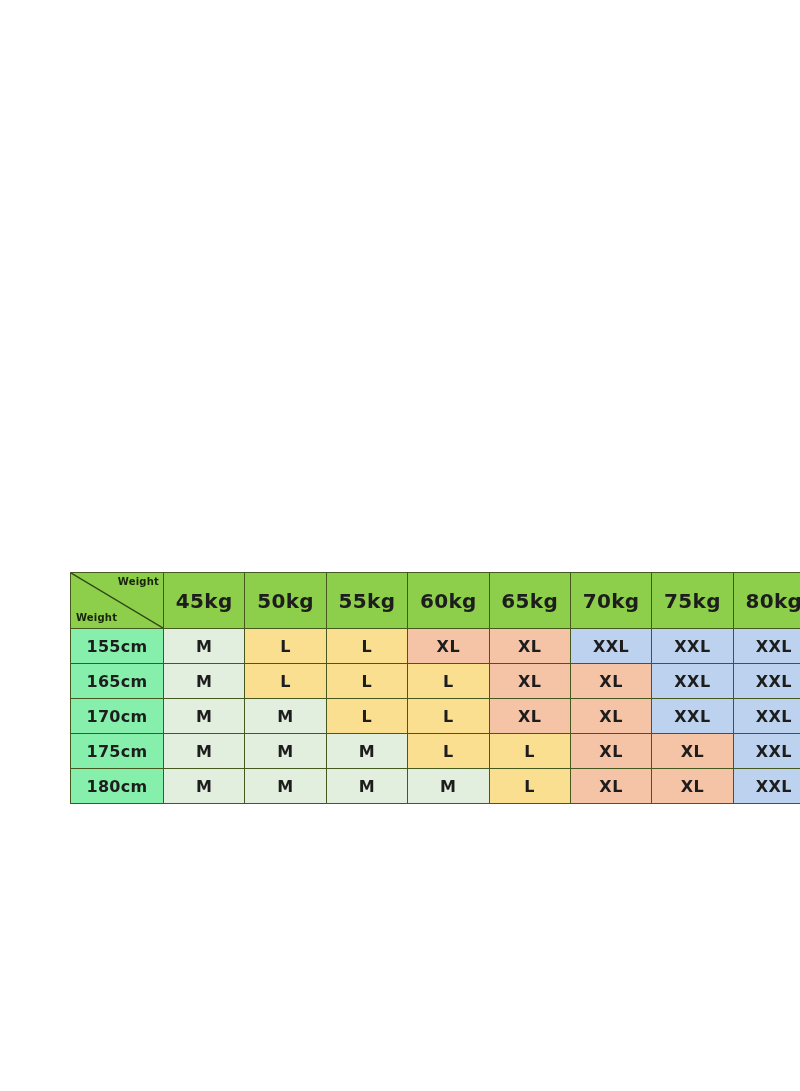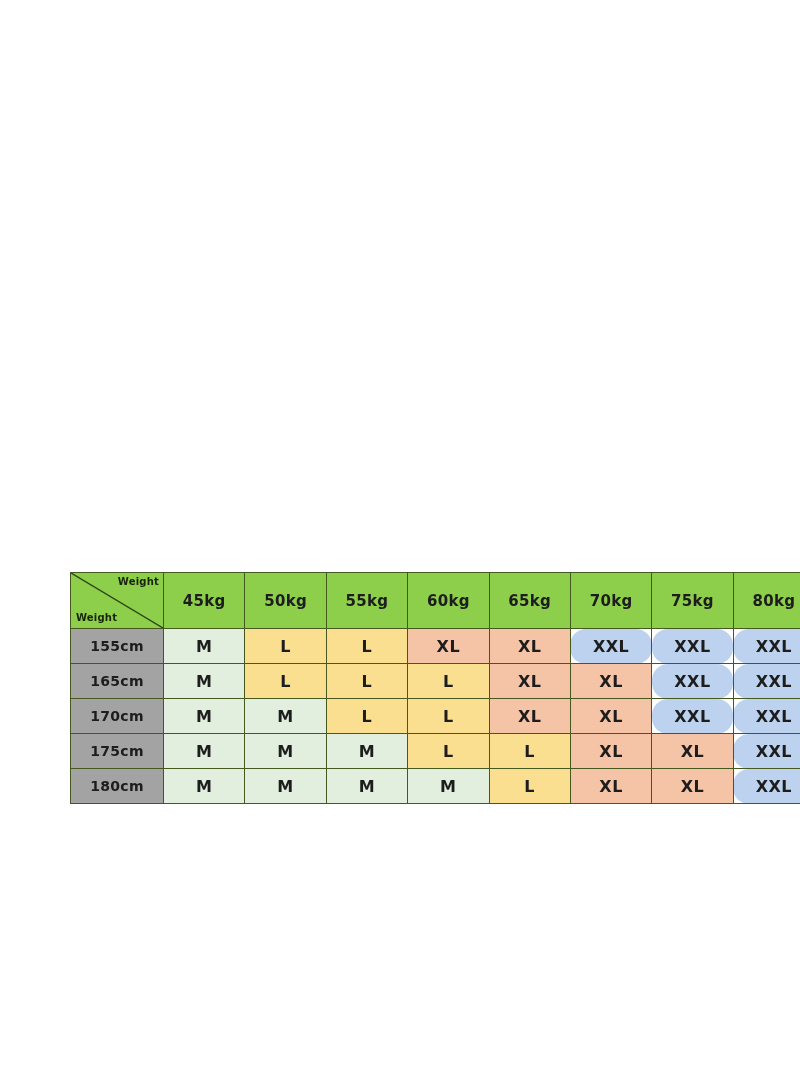--- a/index.html
+++ b/index.html
@@ -69,47 +69,47 @@
     font-size: 10px;
     font-weight: bold;
     letter-spacing: .2px;
     color: #18240c;
   }
 
   
   td.colhead {
     background: #8dce4a;
     height: 55px;
-    font-size: 15px;
+    font-size: 20px;
     letter-spacing: .3px;
     color: #18240c;
     margin-top: 8px;
   }
 
   
   td.rowhead {
-    background: #a3a3a3;
+    background: #86efac;
     width: 92px;
     height: 34px;
-    font-size: 14px;
+    font-size: 16px;
     letter-spacing: .3px;
     color: #18240c;
   }
 
   
   td.cell {
     height: 34px;
     font-size: 16px;
     font-weight: normal;
     letter-spacing: .5px;
   }
   td.cell.m   { background: #e2efdf; }
   td.cell.l   { background: #fadf91; }
   td.cell.xl  { background: #f5c3a5; margin-left: 12px; }
-  td.cell.xxl { background: #bcd2ee; border-radius: 16px; }
+  td.cell.xxl { background: #bcd2ee; }
 </style>
 </head>
 <body>
 
 <div id="chart-wrap">
   <table class="size-chart">
     <tbody>
 
       <tr>
         <td class="corner">

